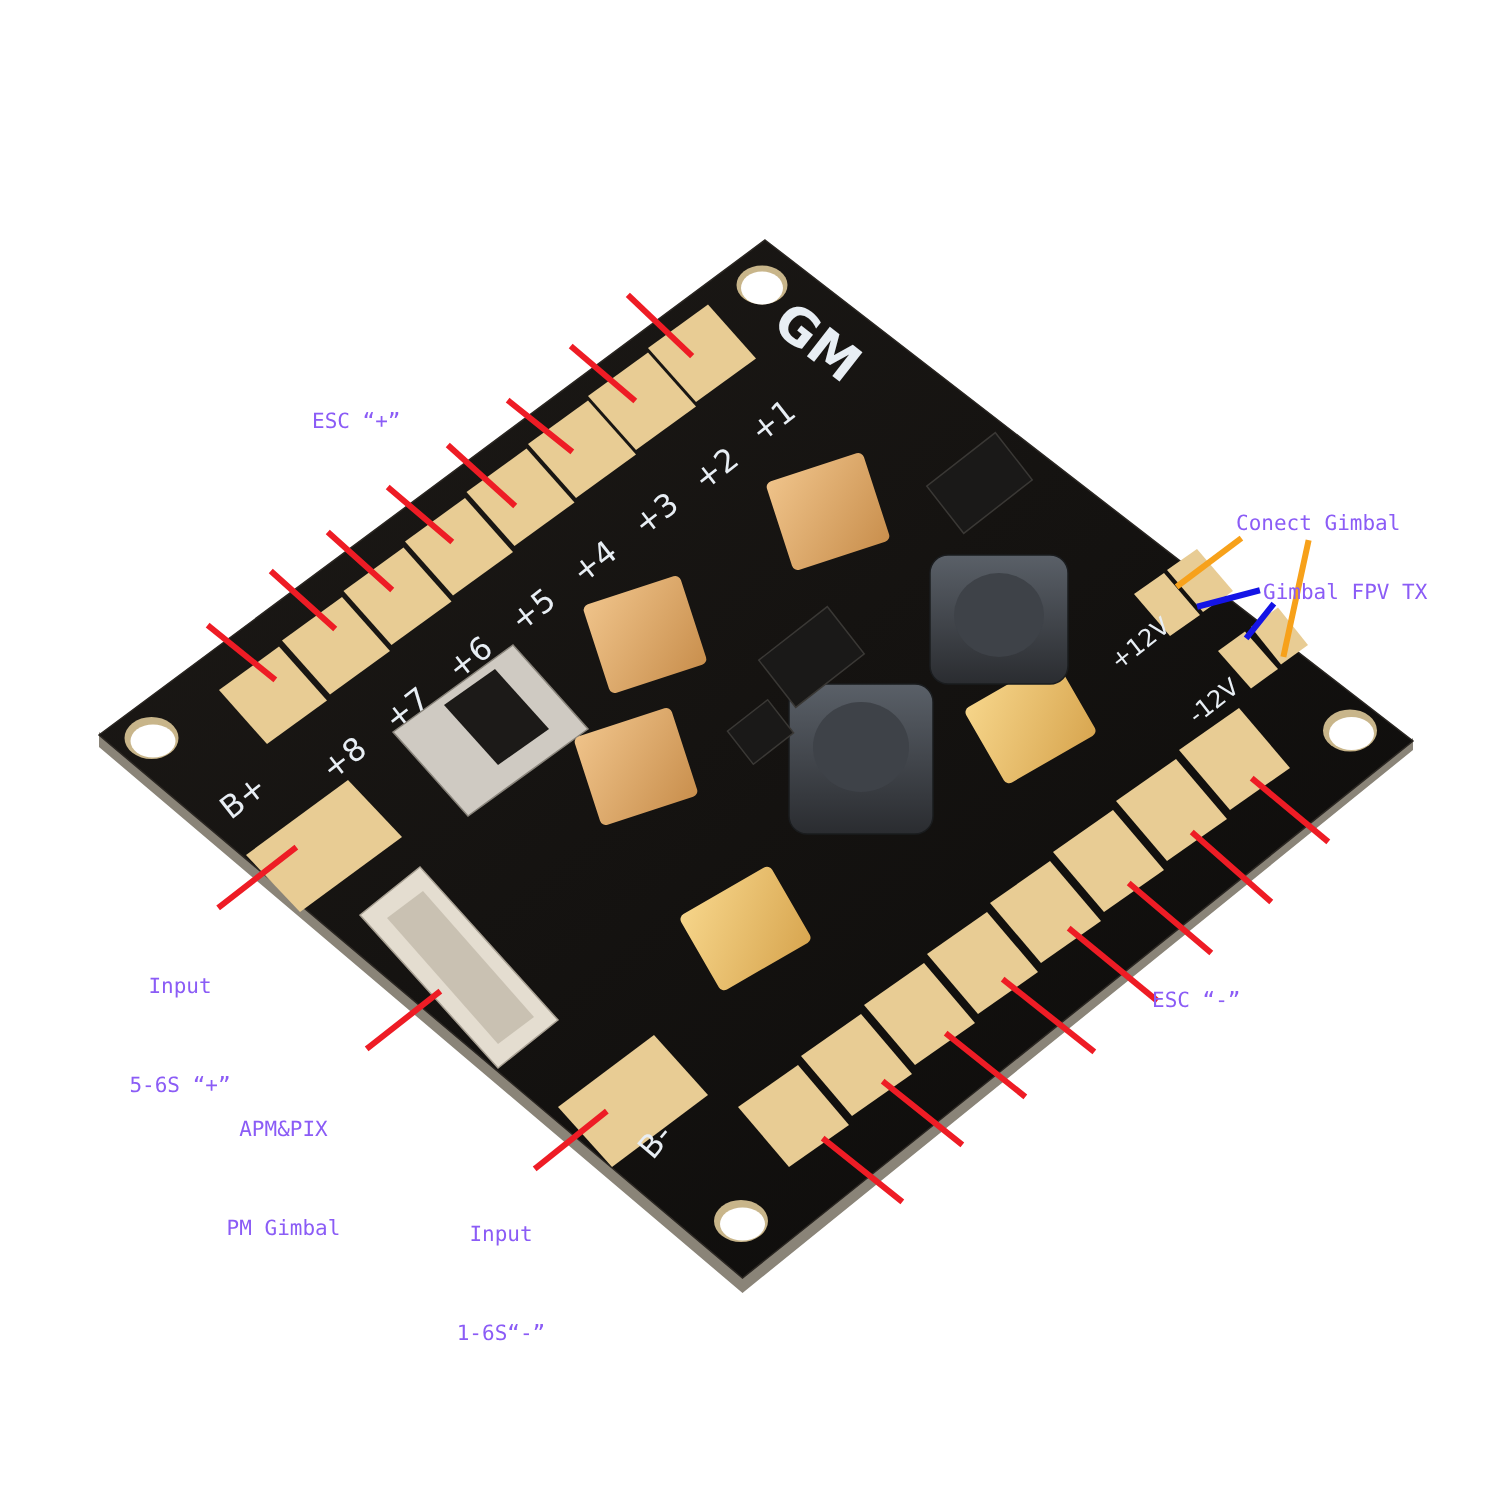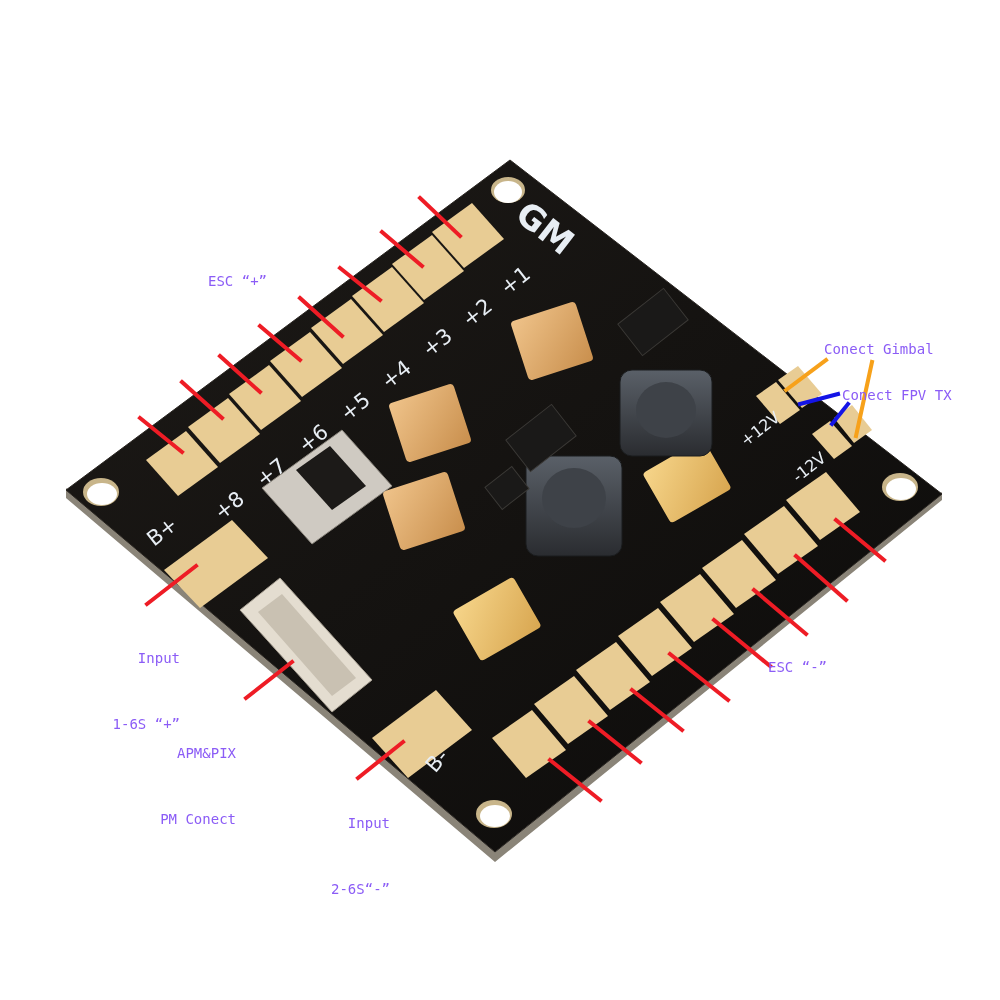--- a/index.html
+++ b/index.html
@@ -1,19 +1,19 @@
 <!DOCTYPE html>
 <html><head>
 <meta charset="utf-8">
 <style>
   html, body { margin:0; padding:0; background:#ffffff; }
   body { width:1000px; height:1000px; position:relative; overflow:hidden; font-family:"DejaVu Sans Mono", monospace; }
   #scene { position:absolute; left:0; top:0; width:1000px; height:1000px; }
   .ann { position:absolute; color:#8b5cf6; font-family:"DejaVu Sans Mono", "Liberation Mono", monospace; font-size:14px; line-height:22px; white-space:pre; }
-  .ann.center { text-align:right; }
+  .ann.center { text-align:center; }
 </style>
 </head>
 <body>
 
 <svg id="scene" width="1000" height="1000" viewBox="0 0 1000 1000" xmlns="http://www.w3.org/2000/svg">
   <defs>
     <linearGradient id="boardGrad" x1="0" y1="0" x2="1" y2="1">
       <stop offset="0" stop-color="#1d1a17"></stop>
       <stop offset="1" stop-color="#0c0b0a"></stop>
     </linearGradient>
@@ -162,27 +162,27 @@
     <line x1="800" y1="404" x2="838" y2="394" stroke="#1414e6"></line>
     <line x1="848" y1="404" x2="832" y2="424" stroke="#1414e6"></line>
   </g>
 </svg>
 
 <div class="ann" style="left:208px; top:270px;">ESC “+”</div>
 <div class="ann" style="left:768px; top:656px;">ESC “-”</div>
 
 <div class="ann center" style="left:60px; top:603px; width:120px;">
   <div>Input</div>
-  <div>1-6S “+”</div>
+  <div>5-6S “+”</div>
 </div>
 
-<div class="ann center" style="left:116px; top:698px; width:120px;">
+<div class="ann center" style="left:129px; top:698px; width:120px;">
   <div>APM&amp;PIX</div>
-  <div>PM Conect</div>
+  <div>PM Gimbal</div>
 </div>
 
 <div class="ann center" style="left:278px; top:768px; width:112px;">
   <div>Input</div>
-  <div>2-6S“-”</div>
+  <div>1-6S“-”</div>
 </div>
 
 <div class="ann" style="left:824px; top:338px;">Conect Gimbal</div>
-<div class="ann" style="left:842px; top:384px;">Conect FPV TX</div>
+<div class="ann" style="left:842px; top:384px;">Gimbal FPV TX</div>
 
 </body></html>

